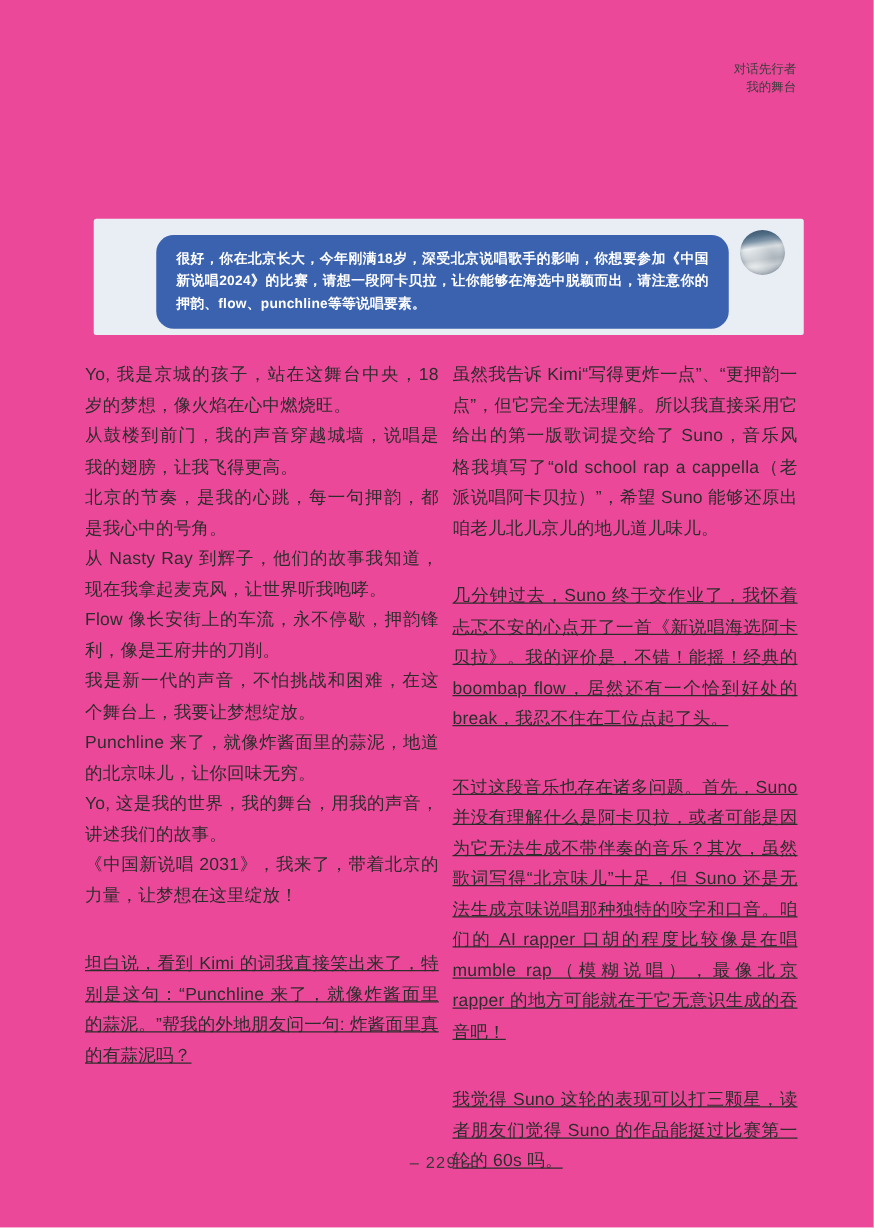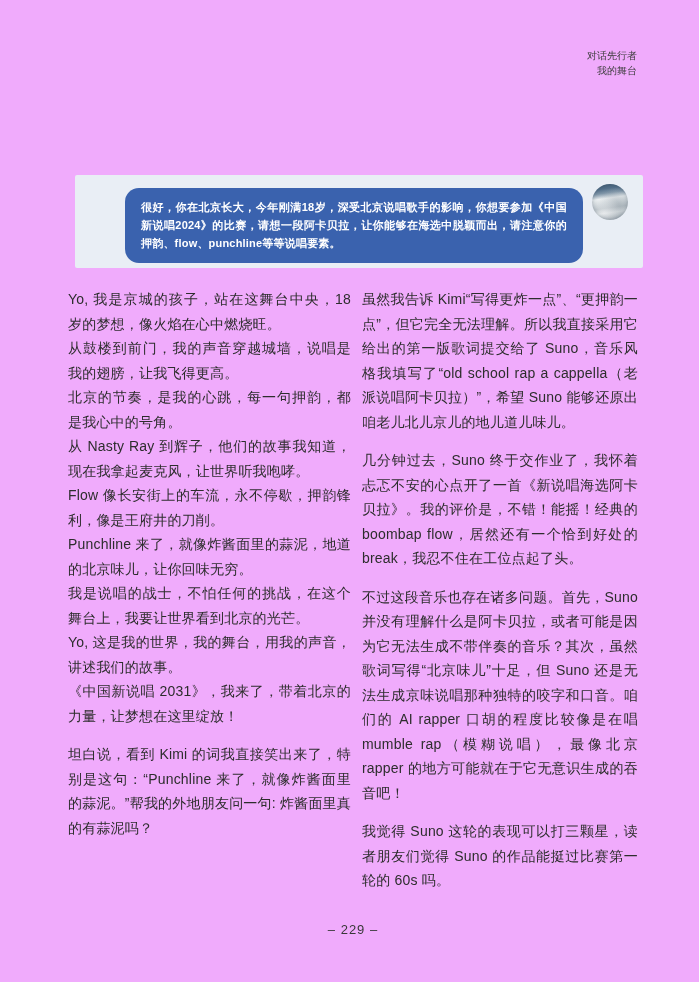--- a/index.html
+++ b/index.html
@@ -8,21 +8,21 @@
   }
   *{margin:0;padding:0;box-sizing:border-box;}
   html,body{background:#fff;}
   body{
     font-family:"Liberation Sans","DejaVu Sans",sans-serif;
     color:#2d2d2d;
   }
   .page{
     position:relative;
     width:699px;height:982px;
-    background:#f0abfc;
+    background:#ec4899;
     overflow:hidden;
   }
   
   .page-header{
     position:absolute;top:48px;right:62px;
     text-align:right;
     font-size:10px;line-height:15px;
     color:#3c3c3c;
   }
   
@@ -65,21 +65,21 @@
       radial-gradient(circle at 35% 78%, rgba(255,255,255,0.45), rgba(255,255,255,0) 45%),
       radial-gradient(circle at 70% 60%, rgba(160,170,178,0.55), rgba(160,170,178,0) 55%),
       linear-gradient(172deg,
         #3f5a72 0%, #54708a 16%, #7f95a8 27%,
         #e9edef 40%, #cfd6da 52%, #b4bdc3 64%,
         #dadfe2 76%, #a9b2b9 90%, #97a1a9 100%);
     box-shadow:inset 0 0 4px rgba(40,60,80,0.35);
   }
   .main-row{top:287px;}
   .lyric-line{margin:0;}
-  .para-gap{margin-top:14px;}
+  .para-gap{margin-top:30px;text-decoration:underline;}
   .page-footer{
     position:absolute;top:922px;left:68px;right:61px;
     text-align:center;
     font-size:13px;letter-spacing:1px;
     color:#383838;
   }
 </style>
 </head>
 <body>
 
@@ -99,22 +99,22 @@
   </div>
 
   <div class="two-col main-row">
 
     <div class="col-l body-text">
       <p class="lyric-line">Yo, 我是京城的孩子，站在这舞台中央，18 岁的梦想，像火焰在心中燃烧旺。</p>
       <p class="lyric-line">从鼓楼到前门，我的声音穿越城墙，说唱是我的翅膀，让我飞得更高。</p>
       <p class="lyric-line">北京的节奏，是我的心跳，每一句押韵，都是我心中的号角。</p>
       <p class="lyric-line">从 Nasty Ray 到辉子，他们的故事我知道，现在我拿起麦克风，让世界听我咆哮。</p>
       <p class="lyric-line">Flow 像长安街上的车流，永不停歇，押韵锋利，像是王府井的刀削。</p>
+      <p class="lyric-line">我是新一代的声音，不怕挑战和困难，在这个舞台上，我要让梦想绽放。</p>
       <p class="lyric-line">Punchline 来了，就像炸酱面里的蒜泥，地道的北京味儿，让你回味无穷。</p>
-      <p class="lyric-line">我是说唱的战士，不怕任何的挑战，在这个舞台上，我要让世界看到北京的光芒。</p>
       <p class="lyric-line">Yo, 这是我的世界，我的舞台，用我的声音，讲述我们的故事。</p>
       <p class="lyric-line">《中国新说唱 2031》，我来了，带着北京的力量，让梦想在这里绽放！</p>
       <p class="para-gap">坦白说，看到 Kimi 的词我直接笑出来了，特别是这句：“Punchline 来了，就像炸酱面里的蒜泥。”帮我的外地朋友问一句: 炸酱面里真的有蒜泥吗？</p>
     </div>
 
     <div class="col-r body-text">
       <p>虽然我告诉 Kimi“写得更炸一点”、“更押韵一点”，但它完全无法理解。所以我直接采用它给出的第一版歌词提交给了 Suno，音乐风格我填写了“old school rap a cappella（老派说唱阿卡贝拉）”，希望 Suno 能够还原出咱老儿北儿京儿的地儿道儿味儿。</p>
       <p class="para-gap">几分钟过去，Suno 终于交作业了，我怀着忐忑不安的心点开了一首《新说唱海选阿卡贝拉》。我的评价是，不错！能摇！经典的 boombap flow，居然还有一个恰到好处的 break，我忍不住在工位点起了头。</p>
       <p class="para-gap">不过这段音乐也存在诸多问题。首先，Suno 并没有理解什么是阿卡贝拉，或者可能是因为它无法生成不带伴奏的音乐？其次，虽然歌词写得“北京味儿”十足，但 Suno 还是无法生成京味说唱那种独特的咬字和口音。咱们的 AI rapper 口胡的程度比较像是在唱 mumble rap（模糊说唱），最像北京 rapper 的地方可能就在于它无意识生成的吞音吧！</p>
       <p class="para-gap">我觉得 Suno 这轮的表现可以打三颗星，读者朋友们觉得 Suno 的作品能挺过比赛第一轮的 60s 吗。</p>

